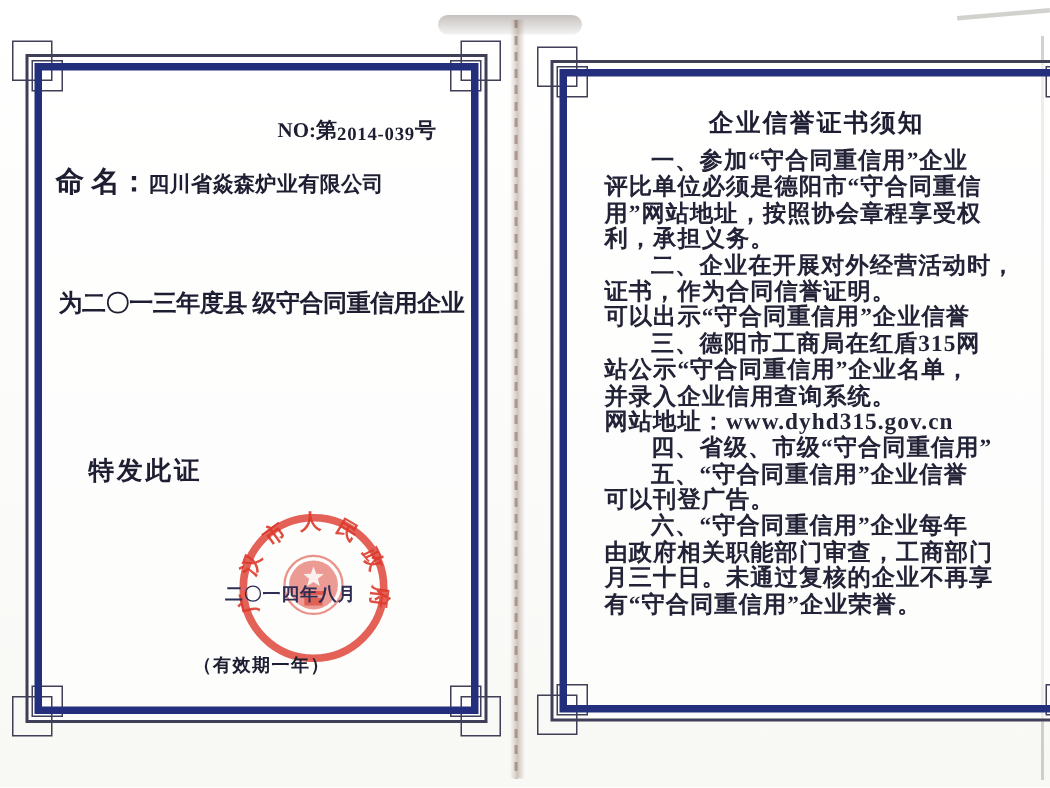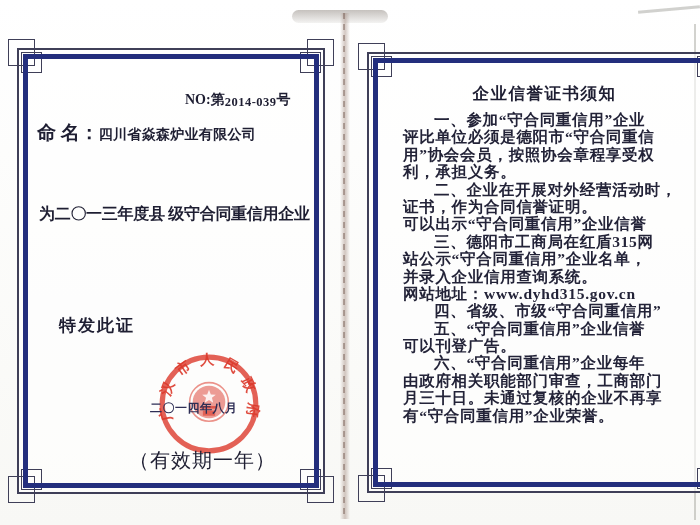--- a/index.html
+++ b/index.html
@@ -10,21 +10,21 @@
   .smudge-top{position:absolute;left:292px;top:10px;width:96px;height:13px;border-radius:8px;
     background:linear-gradient(to bottom,rgba(150,143,136,.55),rgba(180,175,168,.15));}
   .crease{position:absolute;left:340px;top:13px;width:10px;height:506px;
     background:linear-gradient(to right,rgba(0,0,0,0),rgba(158,132,120,.45) 50%,rgba(0,0,0,0));}
   .crease:after{content:"";position:absolute;left:3px;top:0;width:2px;height:100%;
     background:repeating-linear-gradient(to bottom,rgba(120,95,85,.5) 0 6px,rgba(0,0,0,0) 6px 11px);}
   .edge-right{position:absolute;left:694px;top:24px;width:2px;height:496px;background:rgba(165,165,158,.5);}
   .edge-tr{position:absolute;left:638px;top:8px;width:62px;height:3px;background:rgba(172,172,165,.55);transform:rotate(-5deg);}
 
   
-  .page{position:absolute;border:2px solid #3f3f58;background:rgba(255,255,255,.6);margin-top:12px;}
+  .page{position:absolute;border:2px solid #3f3f58;background:rgba(255,255,255,.6);}
   .page-left{left:17px;top:36px;width:304px;height:442px;}
   .page-right{left:367px;top:40px;width:307px;height:437px;padding-left:44px;}
   .navy{position:absolute;inset:4px;border:5px solid #232e7d;z-index:2;}
   .cor{position:absolute;width:0;height:0;z-index:1;}
   .cor b{position:absolute;border:1.6px solid #3f3f58;background:transparent;display:block;}
   .sqA{width:25px;height:25px;}
   .sqB{width:19px;height:19px;}
   .tl{left:0;top:0}   .tl .sqA{left:-11px;top:-11px}   .tl .sqB{left:2px;top:2px}
   .tr{right:0;top:0}  .tr .sqA{right:-11px;top:-11px}  .tr .sqB{right:2px;top:2px}
   .bl{left:0;bottom:0}.bl .sqA{left:-11px;bottom:-11px}.bl .sqB{left:2px;bottom:2px}
@@ -38,21 +38,21 @@
   .name-line{position:absolute;left:18px;top:70px;z-index:3;white-space:nowrap;color:#1e1e32;}
   .name-label{font-size:19px;font-weight:bold;}
   .company{font-size:14px;font-weight:bold;letter-spacing:.3px;}
   .award{position:absolute;left:20px;top:154px;z-index:3;font-size:16px;font-weight:bold;
     color:#1e1e32;white-space:nowrap;letter-spacing:-.3px;}
   .issue{position:absolute;left:40px;top:264px;z-index:3;font-size:17px;font-weight:bold;
     color:#1e1e32;letter-spacing:2px;text-align:center;}
   .seal{position:absolute;left:134px;top:298px;z-index:3;}
   .date{position:absolute;left:131px;top:350px;z-index:4;font-size:12px;font-weight:bold;
     color:#2e2e55;white-space:nowrap;letter-spacing:.5px;}
-  .validity{position:absolute;left:110px;top:397px;z-index:3;font-size:20px;font-weight:normal;
+  .validity{position:absolute;left:110px;top:397px;z-index:3;font-size:12px;font-weight:bold;
     color:#1e1e32;letter-spacing:1px;white-space:nowrap;}
 
   
   .rtitle{position:absolute;left:0;top:29px;width:100%;text-align:center;z-index:3;
     font-size:16.5px;font-weight:bold;color:#1e1e32;letter-spacing:1.5px;}
   .rbody{position:absolute;left:34px;top:57px;width:264px;z-index:3;}
   .bline{height:17.4px;line-height:17.4px;font-size:15.5px;font-weight:bold;color:#232338;
     letter-spacing:.7px;white-space:nowrap;}
   .bline.ind{text-indent:31px;}
 </style>
@@ -133,21 +133,21 @@
     <i class="cor br">
         <b class="sqA"></b>
         <b class="sqB"></b>
       </i>
 
     <div class="rtitle">企业信誉证书须知</div>
 
     <div class="rbody">
       <div class="bline ind">一、参加“守合同重信用”企业</div>
       <div class="bline">评比单位必须是德阳市“守合同重信</div>
-      <div class="bline">用”协会会员，按照协会章程享受权</div>
+      <div class="bline">用”网站地址，按照协会章程享受权</div>
       <div class="bline">利，承担义务。</div>
       <div class="bline ind">二、企业在开展对外经营活动时，</div>
       <div class="bline">证书，作为合同信誉证明。</div>
       <div class="bline">可以出示“守合同重信用”企业信誉</div>
       <div class="bline ind">三、德阳市工商局在红盾315网</div>
       <div class="bline">站公示“守合同重信用”企业名单，</div>
       <div class="bline">并录入企业信用查询系统。</div>
       <div class="bline">网站地址：www.dyhd315.gov.cn</div>
       <div class="bline ind">四、省级、市级“守合同重信用”</div>
       <div class="bline ind">五、“守合同重信用”企业信誉</div>

